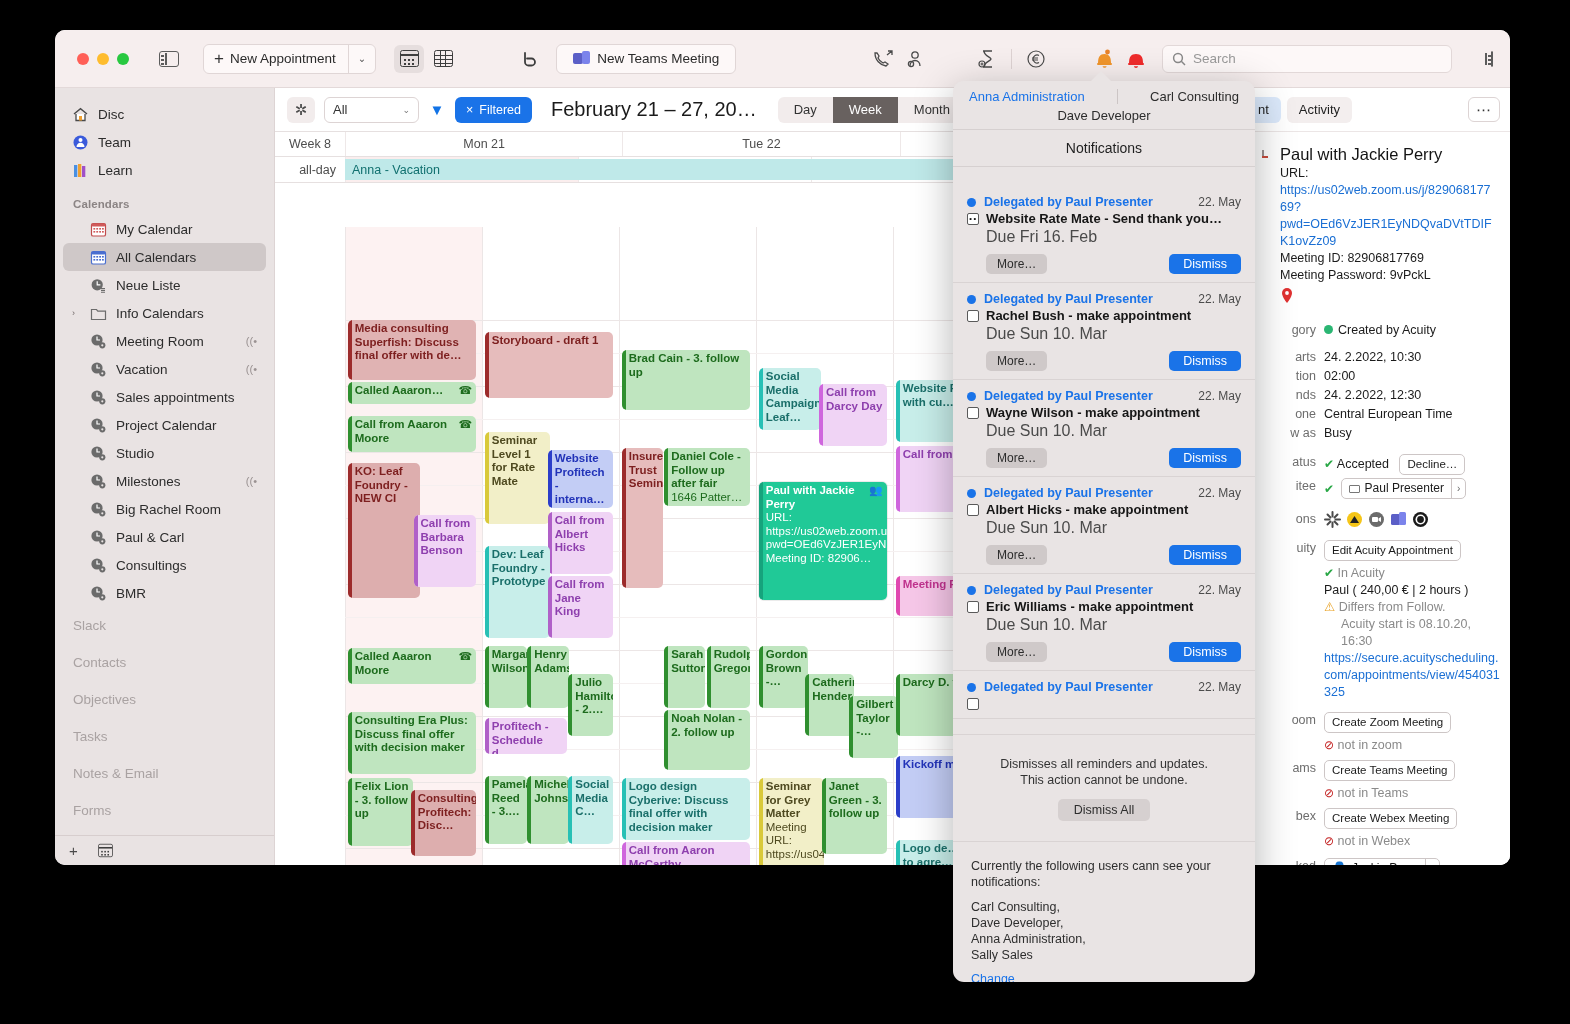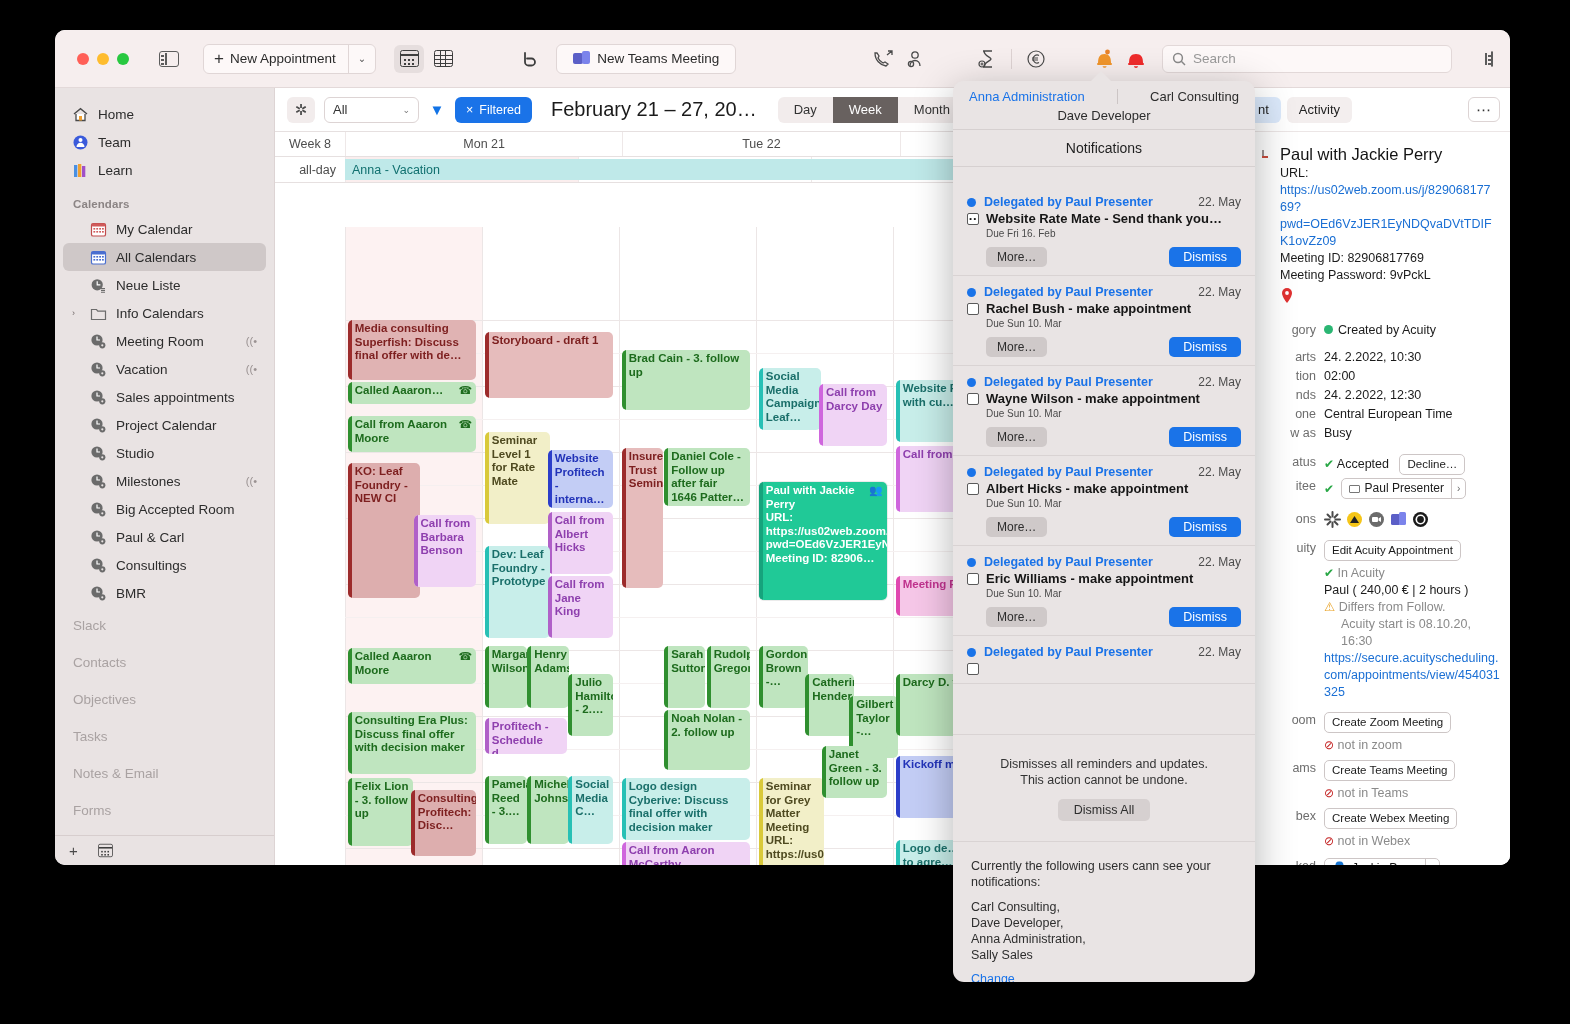--- a/index.html
+++ b/index.html
@@ -130,21 +130,21 @@
   #cols{position:absolute;left:70px;right:0;top:0;bottom:0;}
   .col{position:absolute;top:0;bottom:0;border-left:1px solid #ece6e6;}
   .col.mon{background:#fdf2f2;}
   .hline{position:absolute;left:70px;right:0;height:1px;background:#ece6e6;}
   .halfline{position:absolute;left:70px;right:0;height:1px;background:#f5f0f0;}
 
   .ev{position:absolute;border-radius:5px;overflow:hidden;font-size:11.5px;line-height:13.5px;
       padding:2px 4px 2px 7px;}
   .ev .bar{position:absolute;left:0;top:0;bottom:0;width:4px;border-radius:5px 0 0 5px;}
   .ev .t{font-weight:bold;}
-  .ev .s{font-weight:bold;}
+  .ev .s{font-weight:normal;}
   .hatch{background-image:repeating-linear-gradient(45deg,rgba(255,255,255,.55) 0 2px,transparent 2px 5px);}
 
   
   #inspector{position:absolute;right:0;top:58px;bottom:0;width:275px;background:#fff;
      border-left:1px solid #e6e0e0;}
   #insptabs{height:44px;display:flex;align-items:center;gap:6px;padding:0 10px;border-bottom:1px solid #ece6e6;}
   .itab{height:26px;display:flex;align-items:center;padding:0 12px;border-radius:6px;font-size:13px;color:#222;}
   .itab.sel{background:#dbe9fb;}
   .itab.plain{background:#f3eeee;}
   .idots{margin-left:auto;width:32px;height:25px;border:1px solid #ddd4d4;border-radius:6px;
@@ -185,21 +185,21 @@
   #poplist{position:absolute;left:0;right:0;top:105px;bottom:180px;overflow:hidden;}
   .note{padding:9px 14px 8px 14px;border-bottom:1px solid #d9d3d3;}
   .note .hd{display:flex;align-items:center;gap:8px;}
   .bluedot{width:9px;height:9px;border-radius:50%;background:#1a73e8;flex:0 0 9px;}
   .note .src{color:#1a73e8;font-size:12.5px;font-weight:bold;}
   .note .date{margin-left:auto;font-size:12px;color:#4c4c4c;}
   .note .ttl{display:flex;align-items:flex-start;gap:7px;margin-top:2px;}
   .cbox{width:12px;height:12px;border:1.4px solid #5a5a5a;border-radius:2px;flex:0 0 12px;margin-top:2px;background:#fff;}
   .cbox.dotty{display:flex;align-items:center;justify-content:center;font-size:9px;line-height:1;color:#444;}
   .note .ttl span{font-size:13px;font-weight:bold;color:#161616;line-height:16px;}
-  .note .due{font-size:10px;color:#4a4a4a;margin-left:19px;margin-top:1px;}
+  .note .due{font-size:16px;color:#4a4a4a;margin-left:19px;margin-top:1px;}
   .note .btns{display:flex;align-items:center;margin-top:8px;margin-left:19px;}
   .btn-more{background:#cfc9c9;border-radius:5px;font-size:12px;color:#2c2c2c;padding:3px 11px;}
   .btn-dismiss{margin-left:auto;background:#1a73e8;color:#fff;border-radius:5px;font-size:12.5px;padding:3px 14px;}
   #popdismissall{position:absolute;left:0;right:0;bottom:140px;height:108px;background:#e9e4e4;
      border-top:1px solid #d9d3d3;border-bottom:1px solid #d9d3d3;
      display:flex;flex-direction:column;align-items:center;justify-content:center;gap:11px;}
   #popdismissall p{font-size:12.5px;color:#333;text-align:center;line-height:16px;}
   #popdismissall .b{background:#d6d0d0;border-radius:5px;font-size:12.5px;color:#2e2e2e;padding:4px 16px;}
   #popfoot{position:absolute;left:0;right:0;bottom:0;height:140px;padding:16px 18px;}
   #popfoot .l{font-size:12.5px;color:#2e2e2e;line-height:16px;}
@@ -313,21 +313,21 @@
     <div id="sbscroll">
 
       <div class="sb-row">
         <span class="icn">
           <svg width="17" height="17" viewBox="0 0 17 17">
               <path d="M2 8l6.5-5.3L15 8" fill="none" stroke="#4a4a4a" stroke-width="1.4"></path>
               <path d="M4 8v6.5h9V8" fill="#fff" stroke="#4a4a4a" stroke-width="1.3"></path>
               <rect x="7" y="10" width="3" height="4.5" fill="#f0a030"></rect>
             </svg>
         </span>
-        <span>Home</span>
+        <span>Disc</span>
       </div>
       <div class="sb-row">
         <span class="icn">
           <svg width="17" height="17" viewBox="0 0 17 17">
               <circle cx="8.5" cy="8.5" r="7" fill="#3b5bdb"></circle>
               <circle cx="8.5" cy="6" r="2" fill="#fff"></circle>
               <path d="M4.5 13c0-2.6 1.8-4.2 4-4.2s4 1.6 4 4.2z" fill="#fff"></path>
             </svg>
         </span>
         <span>Team</span>
@@ -463,21 +463,21 @@
             <span class="sb-wifi">((•</span>
           </div>
           <div class="sb-row">
             <span class="chev"></span>
             <span class="icn"><svg width="17" height="17" viewBox="0 0 17 17">
                 <circle cx="7" cy="7" r="5.6" fill="#6b6b6b"></circle>
                 <path d="M7 3.5V7h3" stroke="#fff" stroke-width="1.2" fill="none"></path>
                 <circle cx="12.3" cy="12.3" r="3.1" fill="#6b6b6b"></circle>
                 <circle cx="12.3" cy="12.3" r="1.1" fill="#e9e3e3"></circle>
               </svg></span>
-            <span>Big Accepted Room</span>
+            <span>Big Rachel Room</span>
           </div>
           <div class="sb-row">
             <span class="chev"></span>
             <span class="icn"><svg width="17" height="17" viewBox="0 0 17 17">
                 <circle cx="7" cy="7" r="5.6" fill="#6b6b6b"></circle>
                 <path d="M7 3.5V7h3" stroke="#fff" stroke-width="1.2" fill="none"></path>
                 <circle cx="12.3" cy="12.3" r="3.1" fill="#6b6b6b"></circle>
                 <circle cx="12.3" cy="12.3" r="1.1" fill="#e9e3e3"></circle>
               </svg></span>
             <span>Paul &amp; Carl</span>
@@ -621,21 +621,21 @@
           <div class="ev" style="left: 389.21px; width: 86.05px; top: 483px; height: 60px; background: rgb(191, 229, 191); color: rgb(29, 107, 29);"><span class="bar" style="background:#2f8f2f"></span><span class="t">Noah Nolan - 2. follow up</span></div>
           <div class="ev" style="left: 346.74px; width: 128.52px; top: 551px; height: 62px; background: rgb(200, 238, 234); color: rgb(26, 111, 106);"><span class="bar" style="background:#27c0b5"></span><span class="t">Logo design Cyberive: Discuss final offer with decision maker</span></div>
           <div class="ev" style="left: 346.74px; width: 128.52px; top: 615px; height: 64px; background: rgb(240, 212, 245); color: rgb(142, 63, 174);"><span class="bar" style="background:#cf66dd"></span><span class="t">Call from Aaron McCarthy</span></div>
           <div class="ev" style="left: 483.74px; width: 62.76px; top: 141px; height: 62px; background: rgb(200, 238, 234); color: rgb(26, 111, 106);"><span class="bar" style="background:#27c0b5"></span><span class="t">Social Media Campaign Leaf…</span></div>
           <div class="ev" style="left: 544.02px; width: 68.24px; top: 157px; height: 62px; background: rgb(240, 212, 245); color: rgb(142, 63, 174);"><span class="bar" style="background:#cf66dd"></span><span class="t">Call from Darcy Day</span></div>
           <div class="ev" style="left: 483.74px; width: 128.52px; top: 255px; height: 118px; background: rgb(32, 201, 151); color: rgb(255, 255, 255); box-shadow: rgba(0, 0, 0, 0.08) 0px 0px 0px 1px;"><span class="bar" style="background:#16a37c"></span><span style="float:right;font-size:11px">👥</span><span class="t">Paul with Jackie Perry</span><div class="s">URL: https://us02web.zoom.us/j/82906817769?pwd=OEd6VzJER1EyNDQvaDVtTDIFK1ovZZz09  Meeting ID: 82906…</div></div>
           <div class="ev" style="left: 483.74px; width: 49.06px; top: 419px; height: 62px; background: rgb(191, 229, 191); color: rgb(29, 107, 29);"><span class="bar" style="background:#2f8f2f"></span><span class="t">Gordon Brown -…</span></div>
           <div class="ev" style="left: 530.32px; width: 49.06px; top: 447px; height: 62px; background: rgb(191, 229, 191); color: rgb(29, 107, 29);"><span class="bar" style="background:#2f8f2f"></span><span class="t">Catherine Hender…</span></div>
           <div class="ev" style="left: 574.16px; width: 49.06px; top: 469px; height: 62px; background: rgb(191, 229, 191); color: rgb(29, 107, 29);"><span class="bar" style="background:#2f8f2f"></span><span class="t">Gilbert Taylor -…</span></div>
           <div class="ev" style="left: 483.74px; width: 65.5px; top: 551px; height: 100px; background: rgb(242, 239, 200); color: rgb(79, 74, 32);"><span class="bar" style="background:#d9c93a"></span><span class="t">Seminar for Grey Matter</span><div class="s">Meeting URL: https://us04web.zoom.us/j/72229…</div></div>
-          <div class="ev" style="left: 546.76px; width: 65.5px; top: 519px; height: 52px; background: rgb(191, 229, 191); color: rgb(29, 107, 29);"><span class="bar" style="background:#2f8f2f"></span><span class="t">Janet Green - 3. follow up</span></div>
+          <div class="ev" style="left: 546.76px; width: 65.5px; top: 551px; height: 76px; background: rgb(191, 229, 191); color: rgb(29, 107, 29);"><span class="bar" style="background:#2f8f2f"></span><span class="t">Janet Green - 3. follow up</span></div>
           <div class="ev" style="left: 620.74px; width: 128.52px; top: 153px; height: 62px; background: rgb(200, 238, 234); color: rgb(26, 111, 106);"><span class="bar" style="background:#27c0b5"></span><span class="t">Website First offer with cu…</span></div>
           <div class="ev" style="left: 620.74px; width: 128.52px; top: 219px; height: 66px; background: rgb(240, 212, 245); color: rgb(142, 63, 174);"><span class="bar" style="background:#cf66dd"></span><span class="t">Call from Felix Lion</span></div>
           <div class="ev" style="left: 620.74px; width: 128.52px; top: 349px; height: 40px; background: rgb(246, 199, 232); color: rgb(192, 51, 142);"><span class="bar" style="background:#e048b0"></span><span class="t">Meeting Francis…</span></div>
           <div class="ev" style="left: 620.74px; width: 128.52px; top: 447px; height: 62px; background: rgb(191, 229, 191); color: rgb(29, 107, 29);"><span class="bar" style="background:#2f8f2f"></span><span class="t">Darcy D. follow u…</span></div>
           <div class="ev" style="left: 620.74px; width: 128.52px; top: 529px; height: 62px; background: rgb(195, 205, 245); color: rgb(34, 51, 184);"><span class="bar" style="background:#2c3ec9"></span><span class="t">Kickoff meeting…</span></div>
           <div class="ev" style="left: 620.74px; width: 128.52px; top: 613px; height: 62px; background: rgb(200, 238, 234); color: rgb(26, 111, 106);"><span class="bar" style="background:#27c0b5"></span><span class="t">Logo de… Cyberiv… to agre… custom…</span></div>
         </div>
 
     </div>
   </div>

